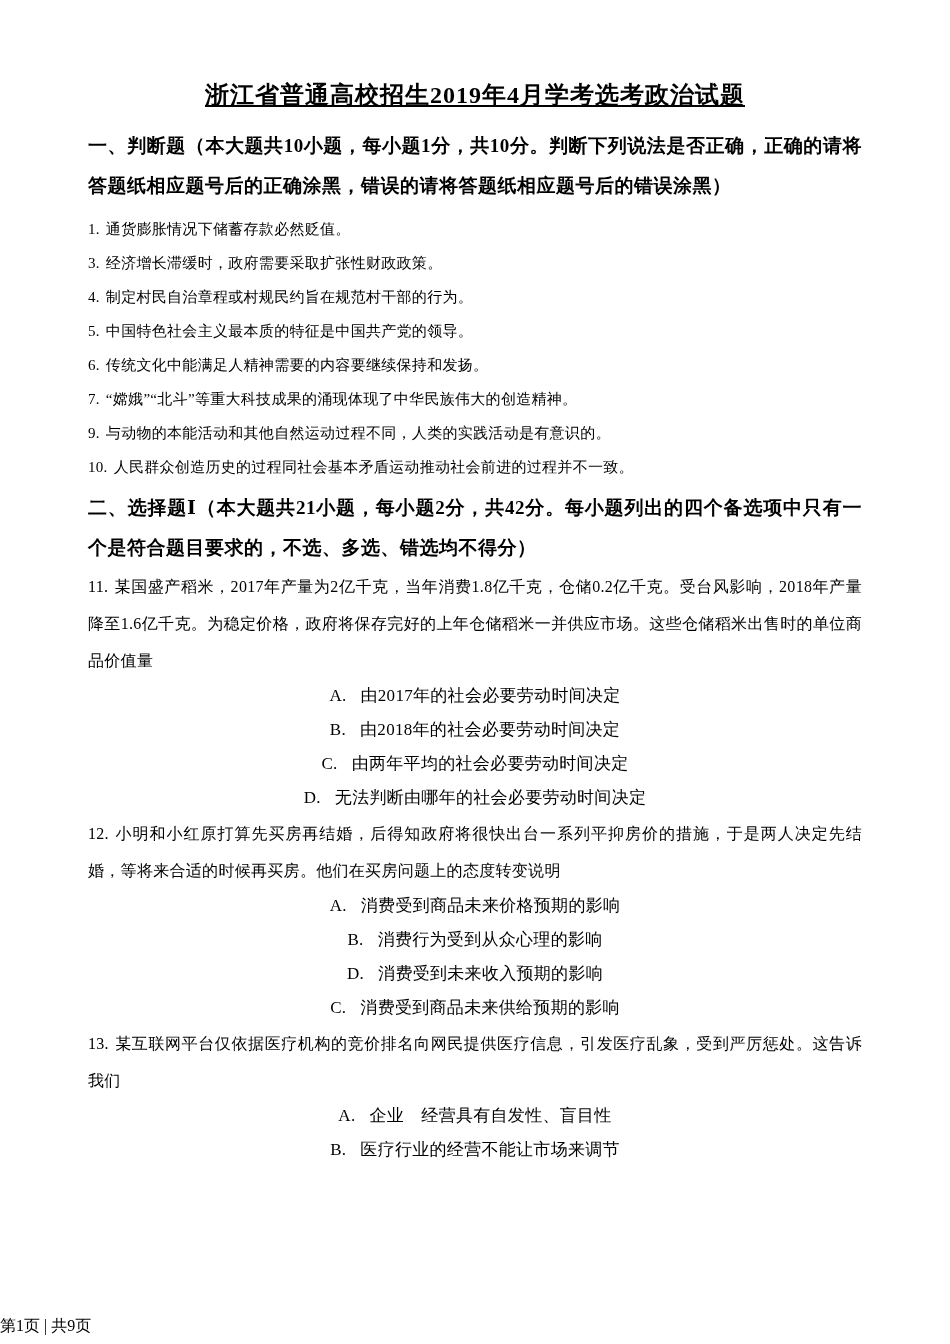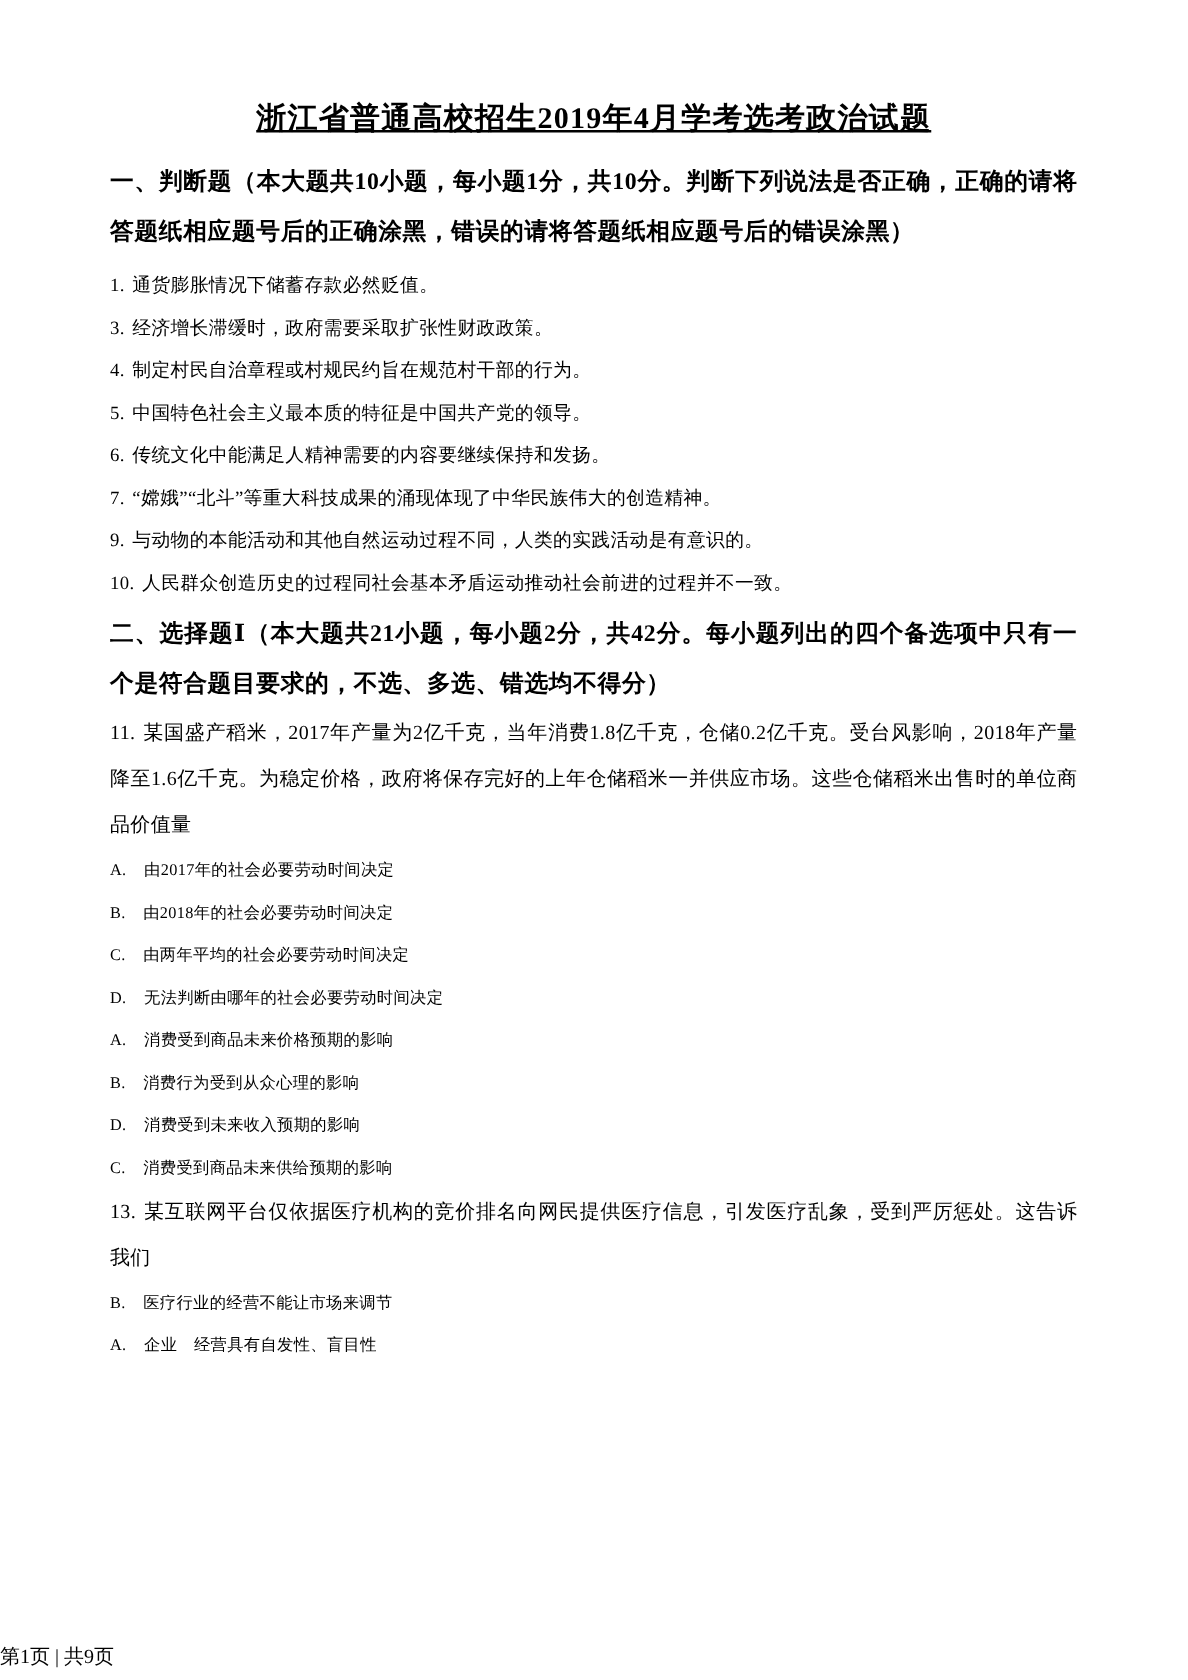--- a/index.html
+++ b/index.html
@@ -50,23 +50,24 @@
   }
   .item .num { margin-right: 6px; }
   .question .stem {
     font-size: 16px;
     line-height: 37px;
     text-align: justify;
     letter-spacing: 0.3px;
   }
   .question .stem .num { margin-right: 6px; }
   .option {
-    font-size: 13px;
+    font-size: 17px;
     line-height: 34px;
     letter-spacing: 0.3px;
+    text-align: center;
   }
   .option .opt-label { margin-right: 14px; }
   .footer {
     position: absolute;
     left: 0;
     right: 0;
     bottom: 8px;
     text-align: left;
     font-size: 16px;
     line-height: 20px;
@@ -98,30 +99,31 @@
 
     <div class="question">
       <p class="stem"><span class="num">11.</span><span>某国盛产稻米，2017年产量为2亿千克，当年消费1.8亿千克，仓储0.2亿千克。受台风影响，2018年产量降至1.6亿千克。为稳定价格，政府将保存完好的上年仓储稻米一并供应市场。这些仓储稻米出售时的单位商品价值量</span></p>
       <p class="option"><span class="opt-label">A.</span><span>由2017年的社会必要劳动时间决定</span></p>
       <p class="option"><span class="opt-label">B.</span><span>由2018年的社会必要劳动时间决定</span></p>
       <p class="option"><span class="opt-label">C.</span><span>由两年平均的社会必要劳动时间决定</span></p>
       <p class="option"><span class="opt-label">D.</span><span>无法判断由哪年的社会必要劳动时间决定</span></p>
     </div>
 
     <div class="question">
+      <p class="stem"><span class="num">12.</span><span>小明和小红原打算先买房再结婚，后得知政府将很快出台一系列平抑房价的措施，于是两人决定先结婚，等将来合适的时候再买房。他们在买房问题上的态度转变说明</span></p>
       <p class="option"><span class="opt-label">A.</span><span>消费受到商品未来价格预期的影响</span></p>
       <p class="option"><span class="opt-label">B.</span><span>消费行为受到从众心理的影响</span></p>
       <p class="option"><span class="opt-label">D.</span><span>消费受到未来收入预期的影响</span></p>
       <p class="option"><span class="opt-label">C.</span><span>消费受到商品未来供给预期的影响</span></p>
     </div>
 
     <div class="question">
       <p class="stem"><span class="num">13.</span><span>某互联网平台仅依据医疗机构的竞价排名向网民提供医疗信息，引发医疗乱象，受到严厉惩处。这告诉我们</span></p>
+      <p class="option"><span class="opt-label">A.</span><span>企业　经营具有自发性、盲目性</span></p>
       <p class="option"><span class="opt-label">B.</span><span>医疗行业的经营不能让市场来调节</span></p>
-      <p class="option"><span class="opt-label">A.</span><span>企业　经营具有自发性、盲目性</span></p>
     </div>
 
   </div>
 
   <div class="footer">
     <span>第1页 | 共9页</span>
   </div>
 </div>
 
 </body></html>

